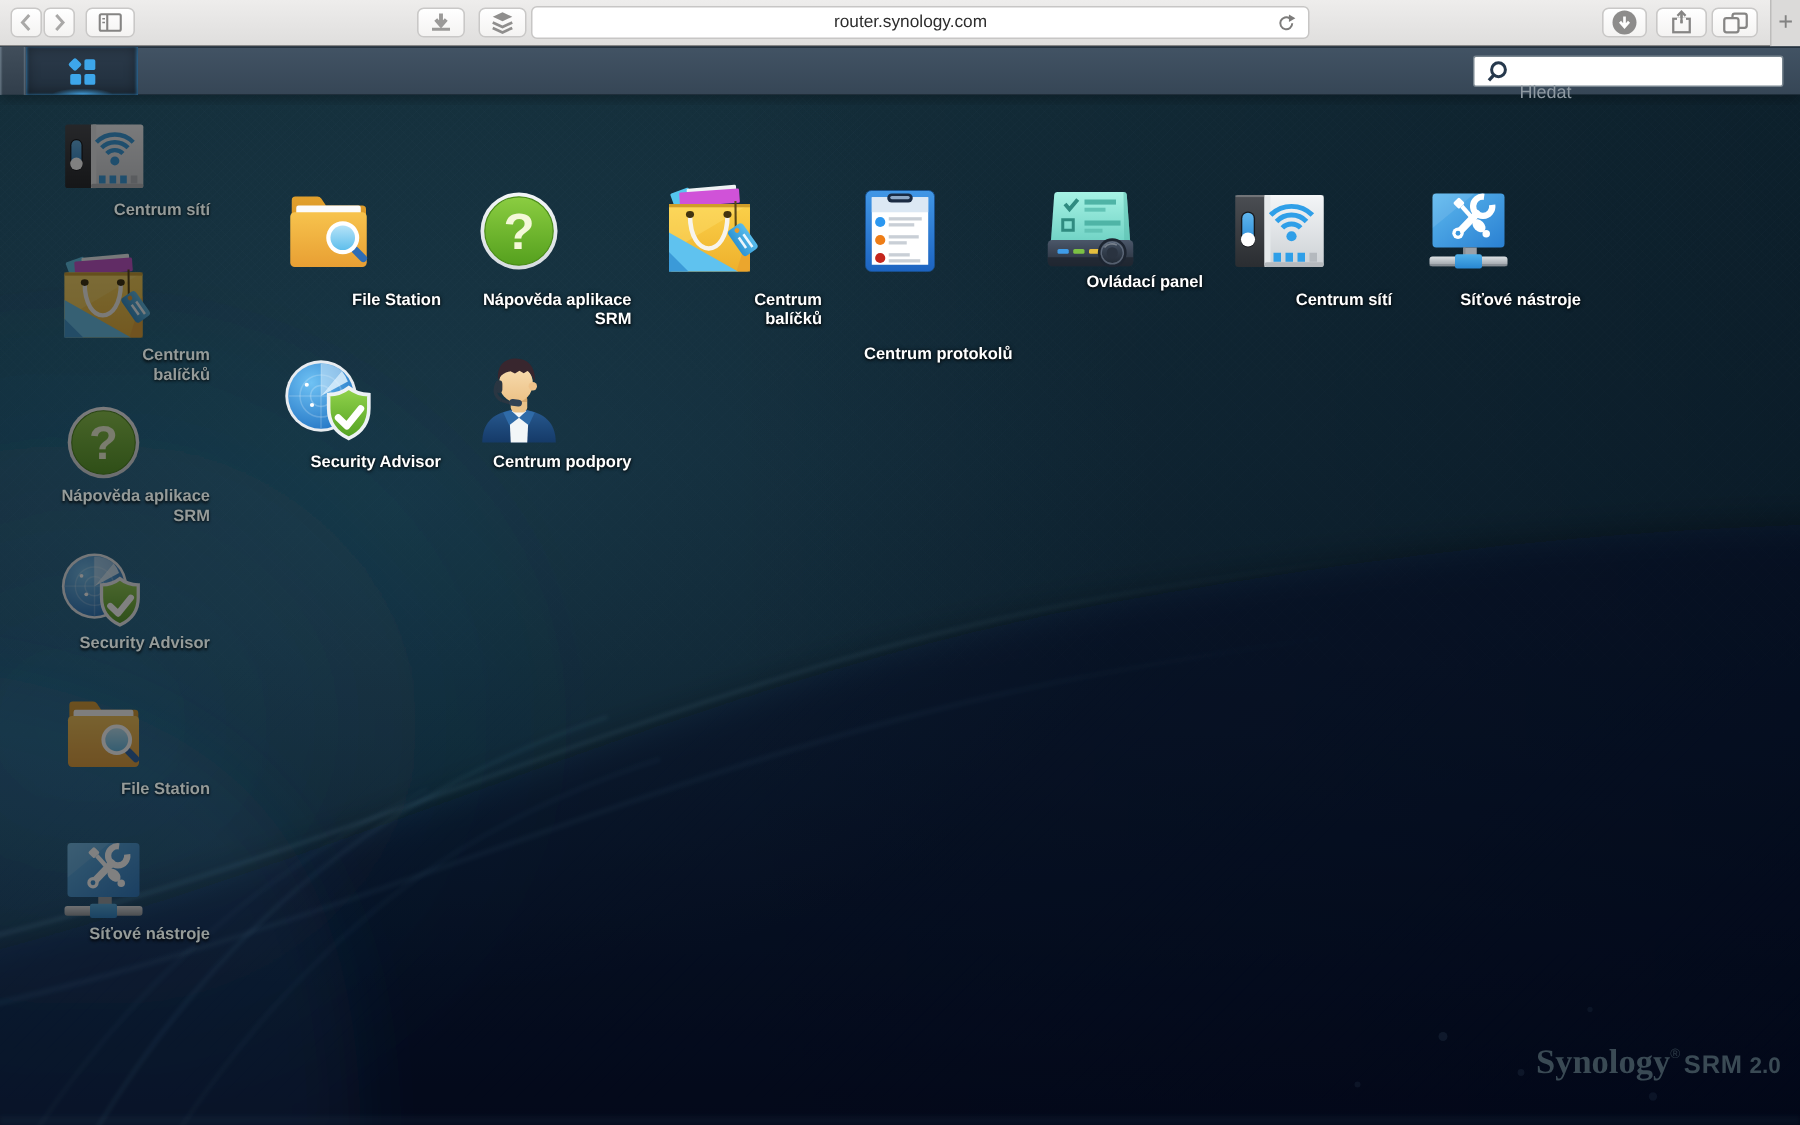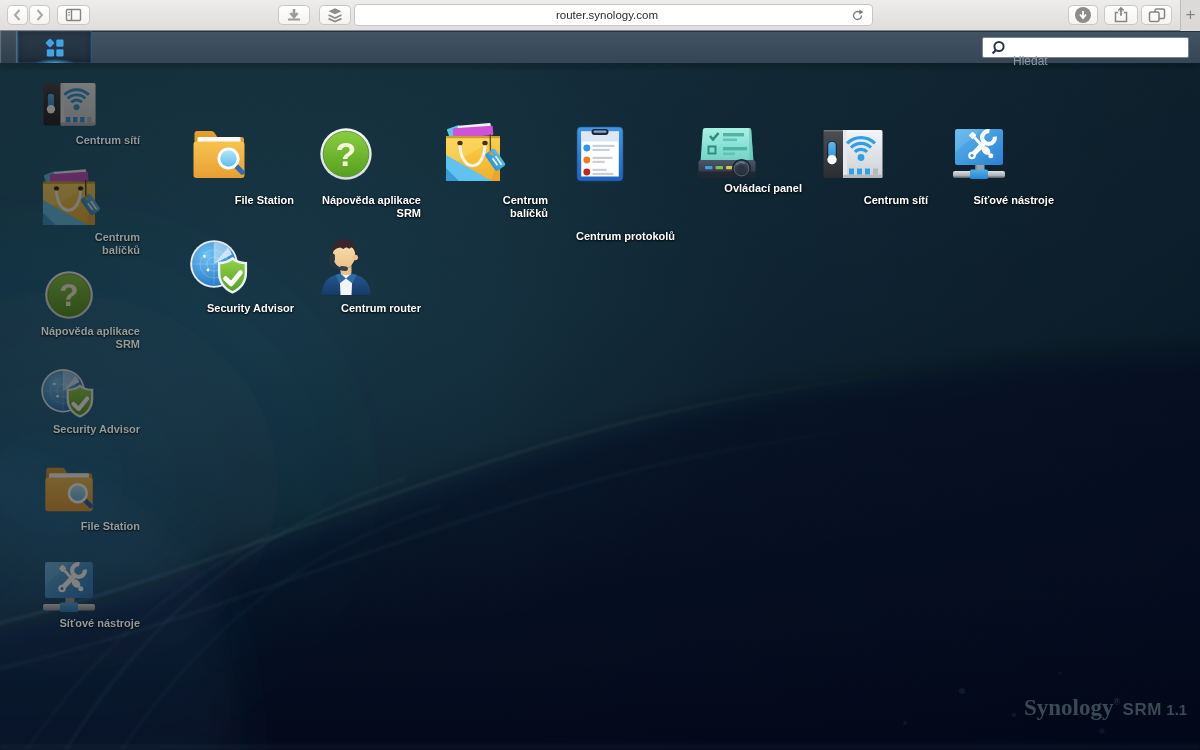--- a/index.html
+++ b/index.html
@@ -367,21 +367,21 @@
     <rect x="22.5" y="25" width="11" height="5" fill="rgba(160,105,45,0.28)"></rect>
     <ellipse cx="26" cy="17.5" rx="11.2" ry="12.6" fill="url(#gFace)"></ellipse>
     <circle cx="14.8" cy="19.5" r="2.8" fill="#eec28a"></circle>
     <circle cx="37.2" cy="19.5" r="2.8" fill="#eec28a"></circle>
     <path d="M14,15.5 C13.3,6 17.5,1 26,1 C34.5,1 39,7 38.6,16 L36.3,12.2 C35.4,10.7 34.3,9.7 33.6,9.3 L31.2,10.8 L28.3,9.2 L25.3,11 L22.3,9.5 L19.3,10.3 C16.8,11.3 14.9,13.3 14,15.5 Z" fill="#38262e"></path>
     <rect x="12.3" y="15.5" width="4.6" height="8.5" rx="2.3" fill="#2a3642"></rect>
     <path d="M13.2,17.5 C11.2,22.5 12.2,26.5 16.4,29" fill="none" stroke="#2a3642" stroke-width="2.2"></path>
     <line x1="16.4" y1="29" x2="22.5" y2="30.8" stroke="#2a3642" stroke-width="2"></line>
     <rect x="21.5" y="28.2" width="8.5" height="4.6" rx="2.3" fill="#324254" transform="rotate(7 25.7 30.5)"></rect>
   </svg>
-  <div class="lbl" style="left:271px;top:302px;width:150px;">Centrum router</div>
+  <div class="lbl" style="left:271px;top:302px;width:150px;">Centrum podpory</div>
 
   <svg class="icon dim" style="left:43px;top:83px" width="53" height="42.4" viewBox="0 0 60 48">
     <rect x="0.5" y="0" width="21.5" height="48" rx="2" fill="url(#gRtL)"></rect>
     <rect x="20" y="0" width="39.5" height="48" rx="2" fill="url(#gRtR)"></rect>
     <rect x="20" y="0" width="4" height="48" fill="#e6e9eb"></rect>
     <rect x="20" y="44.8" width="39.5" height="3.2" rx="1.5" fill="#b5b9bd"></rect>
     <rect x="4.3" y="11" width="9.4" height="24" rx="4.7" fill="#17191d"></rect>
     <rect x="5.2" y="11.8" width="7.6" height="19" rx="3.8" fill="url(#gTog)"></rect>
     <circle cx="9" cy="29.7" r="4.7" fill="#fff"></circle>
     <circle cx="38" cy="27.5" r="3.4" fill="#2f9fe8"></circle>
@@ -466,21 +466,21 @@
     <circle cx="39.8" cy="27.8" r="2.5" fill="#fff"></circle>
     <rect x="24.5" y="37" width="9" height="7" fill="#9aa0a7"></rect>
     <rect x="2" y="43" width="52" height="6.5" rx="2" fill="url(#gBarG)"></rect>
     <rect x="19" y="41.5" width="18" height="9.5" rx="1.5" fill="url(#gBlueC)"></rect>
   </svg>
   <div class="lbl dlbl" style="left:0px;top:617px;width:140px;">Síťové nástroje</div>
 
   <div id="logo">
     <span style="font-family:'Liberation Serif',serif;font-weight:bold;font-size:23px;">Synology</span><span style="font-size:9px;vertical-align:10px;opacity:.75;">®</span>
     <span style="font-weight:bold;font-size:17px;letter-spacing:0.5px;margin-left:-2px;">SRM</span>
-    <span style="font-weight:bold;font-size:15px;">1.1</span>
+    <span style="font-weight:bold;font-size:15px;">2.0</span>
   </div>
 
   <div id="toolbar">
     <div class="tbtn" style="left:7px;width:21px;">
       <svg width="19" height="18" viewBox="0 0 19 18">
           <path d="M11.5,4 L7,9 L11.5,14" fill="none" stroke="#a9a8a7" stroke-width="2"></path>
         </svg>
     </div>
     <div class="tbtn" style="left:29px;width:21px;">
       <svg width="19" height="18" viewBox="0 0 19 18">

